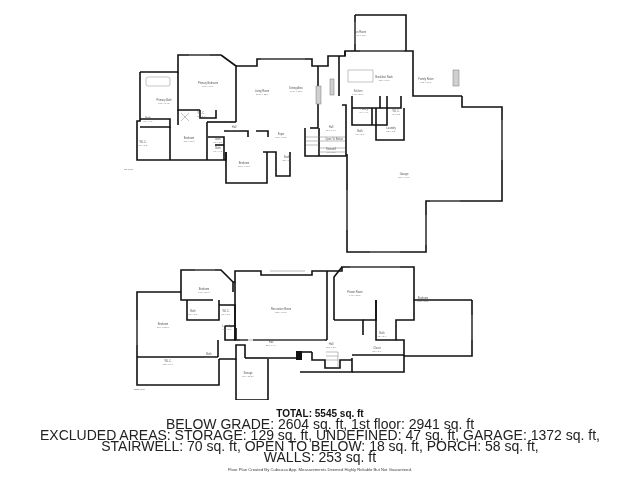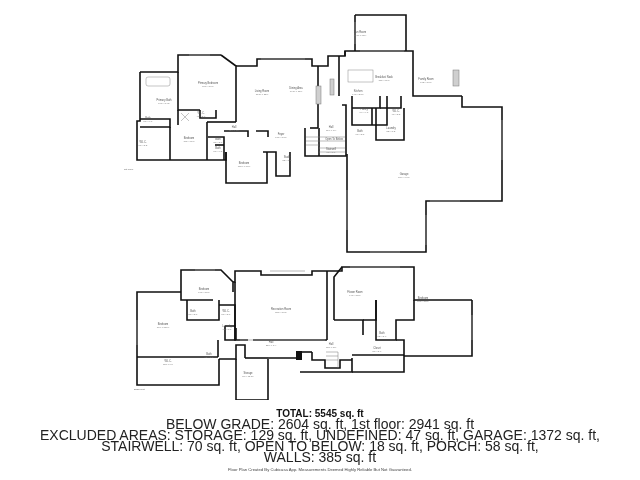--- a/index.html
+++ b/index.html
@@ -229,15 +229,15 @@
       <text class="rl rn" x="377" y="349" text-anchor="middle">Closet</text>
       <text class="rl rd" x="377" y="352" text-anchor="middle">8'0" x 5'4"</text>
     </g>
 </svg>
 
 <div class="summary">
   <div class="total">TOTAL: 5545 sq. ft</div>
   <div class="line">BELOW GRADE: 2604 sq. ft, 1st floor: 2941 sq. ft</div>
   <div class="line">EXCLUDED AREAS: STORAGE: 129 sq. ft, UNDEFINED: 47 sq. ft, GARAGE: 1372 sq. ft,</div>
   <div class="line">STAIRWELL: 70 sq. ft, OPEN TO BELOW: 18 sq. ft, PORCH: 58 sq. ft,</div>
-  <div class="line">WALLS: 385 sq. ft</div>
+  <div class="line">WALLS: 253 sq. ft</div>
   <div class="credit">Floor Plan Created By Cubicasa App. Measurements Deemed Highly Reliable But Not Guaranteed.</div>
 </div>
 
 </body></html>

